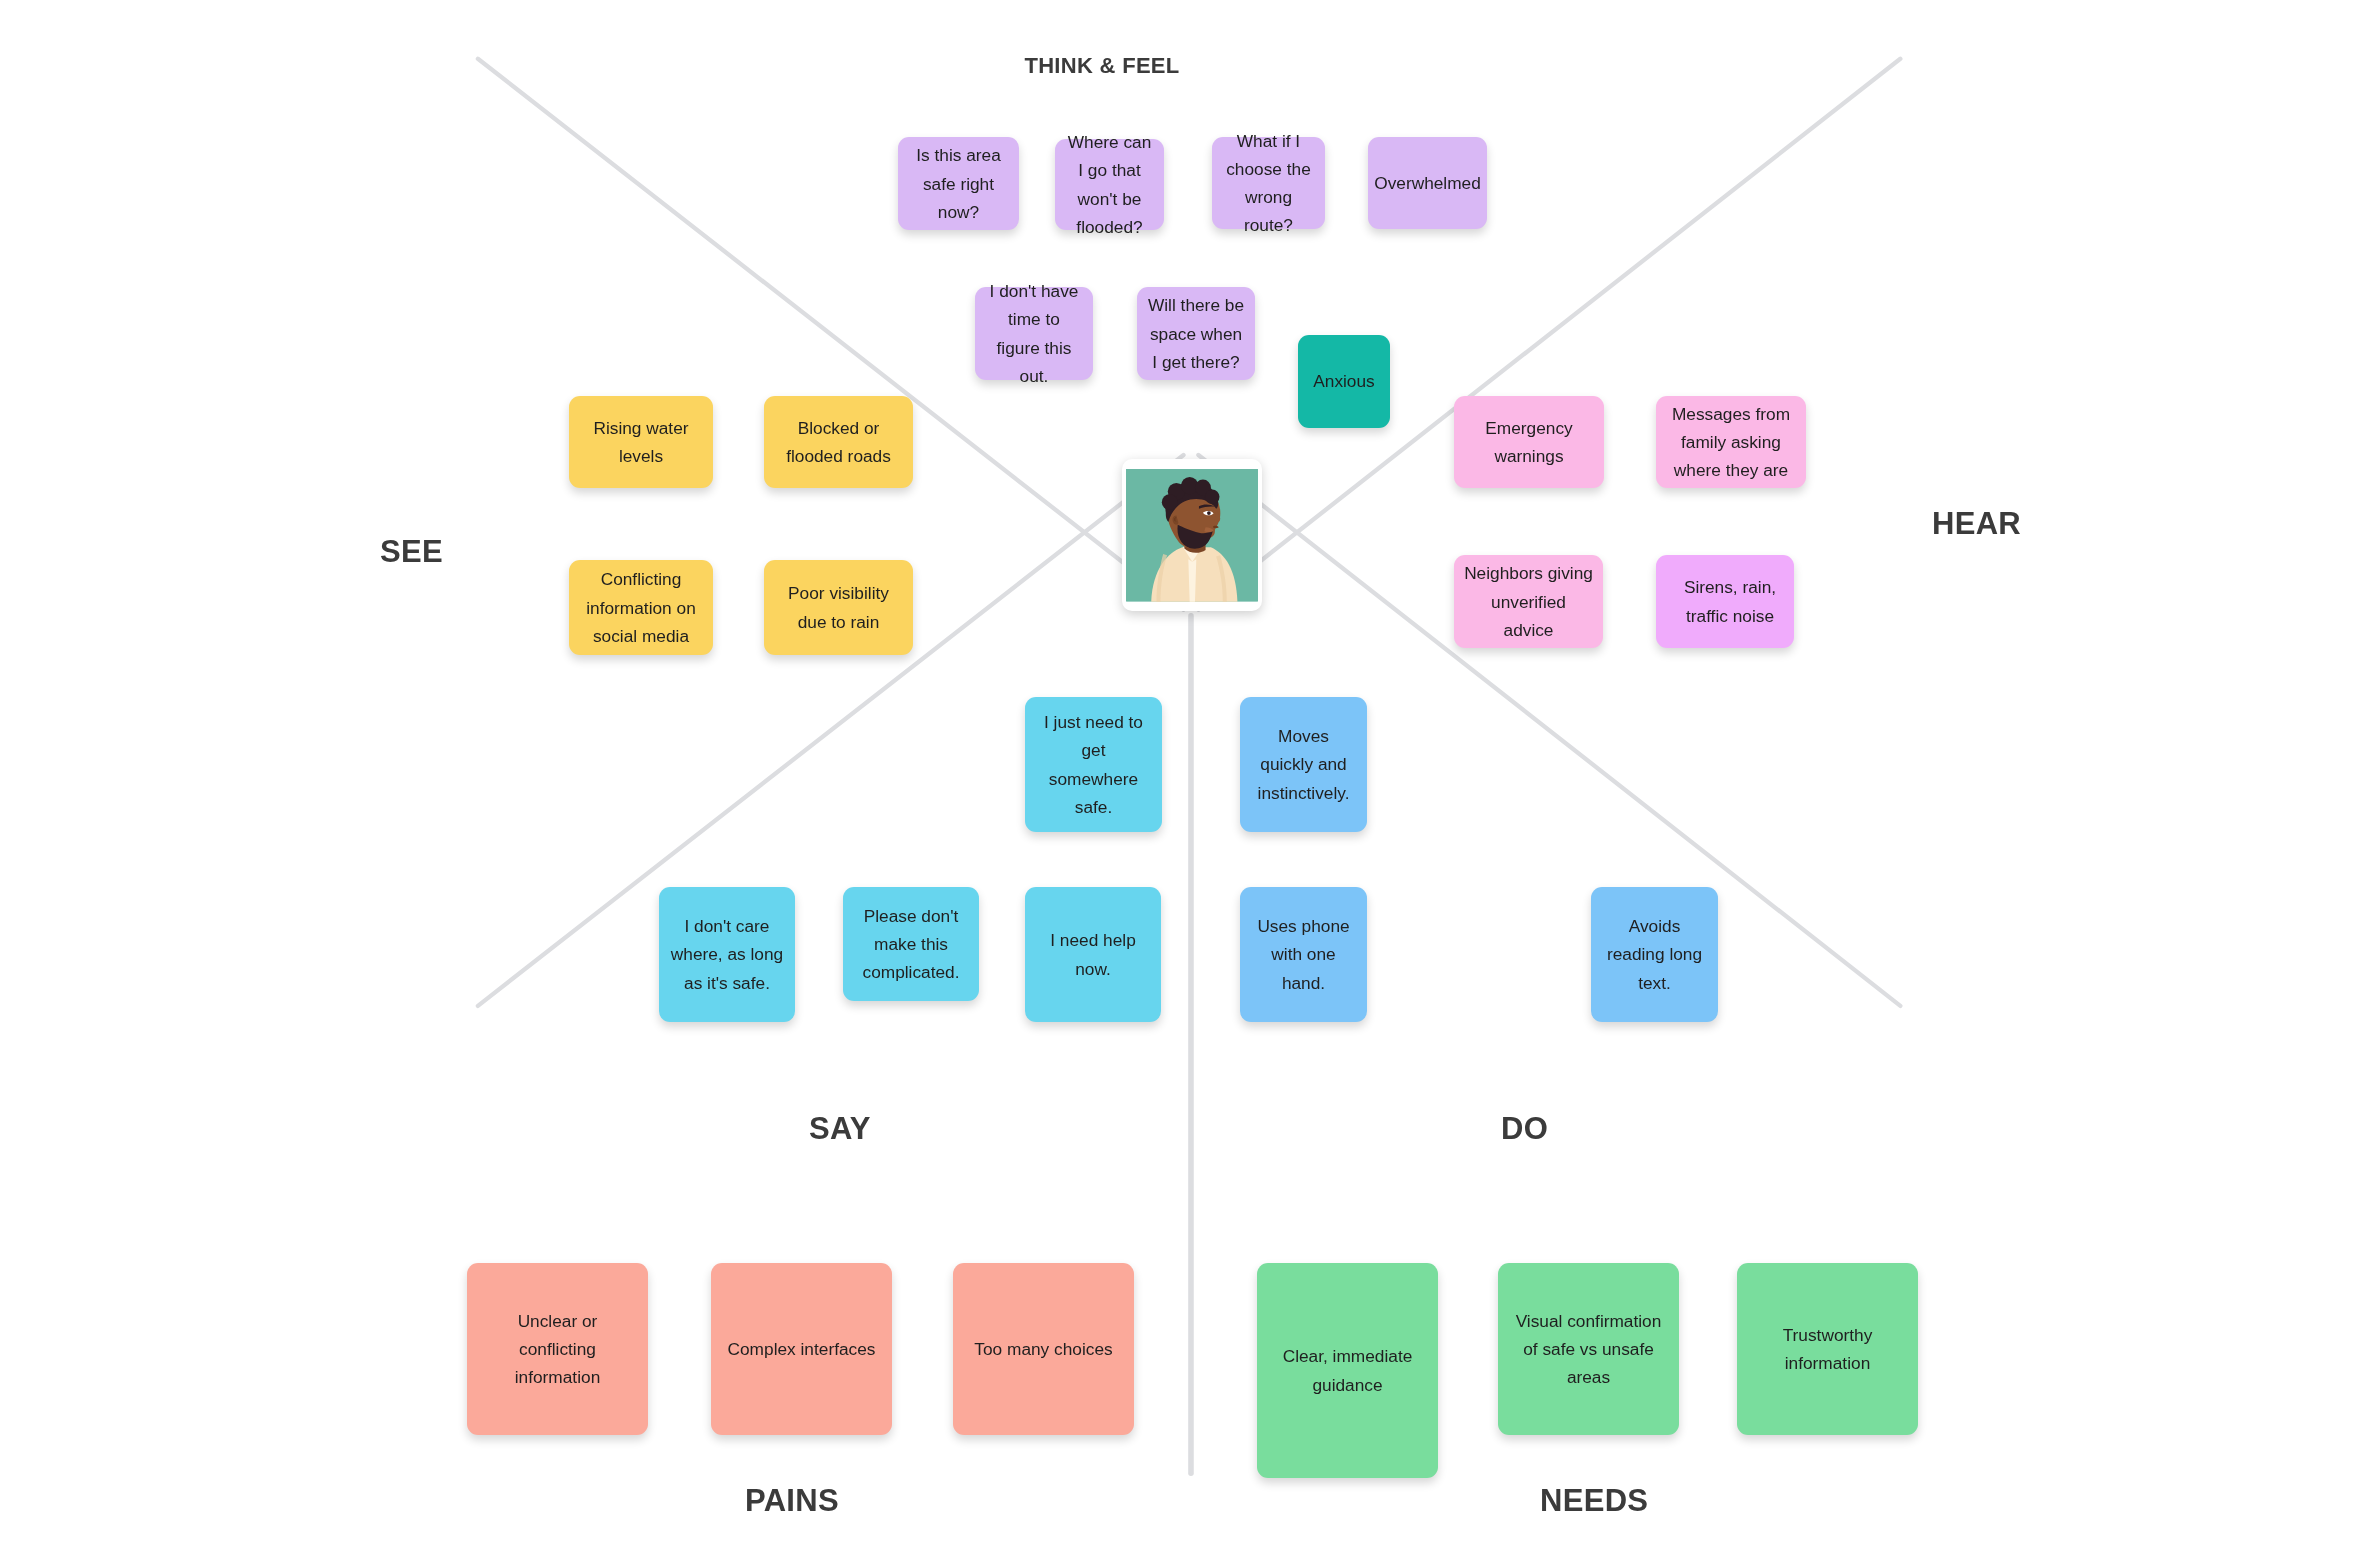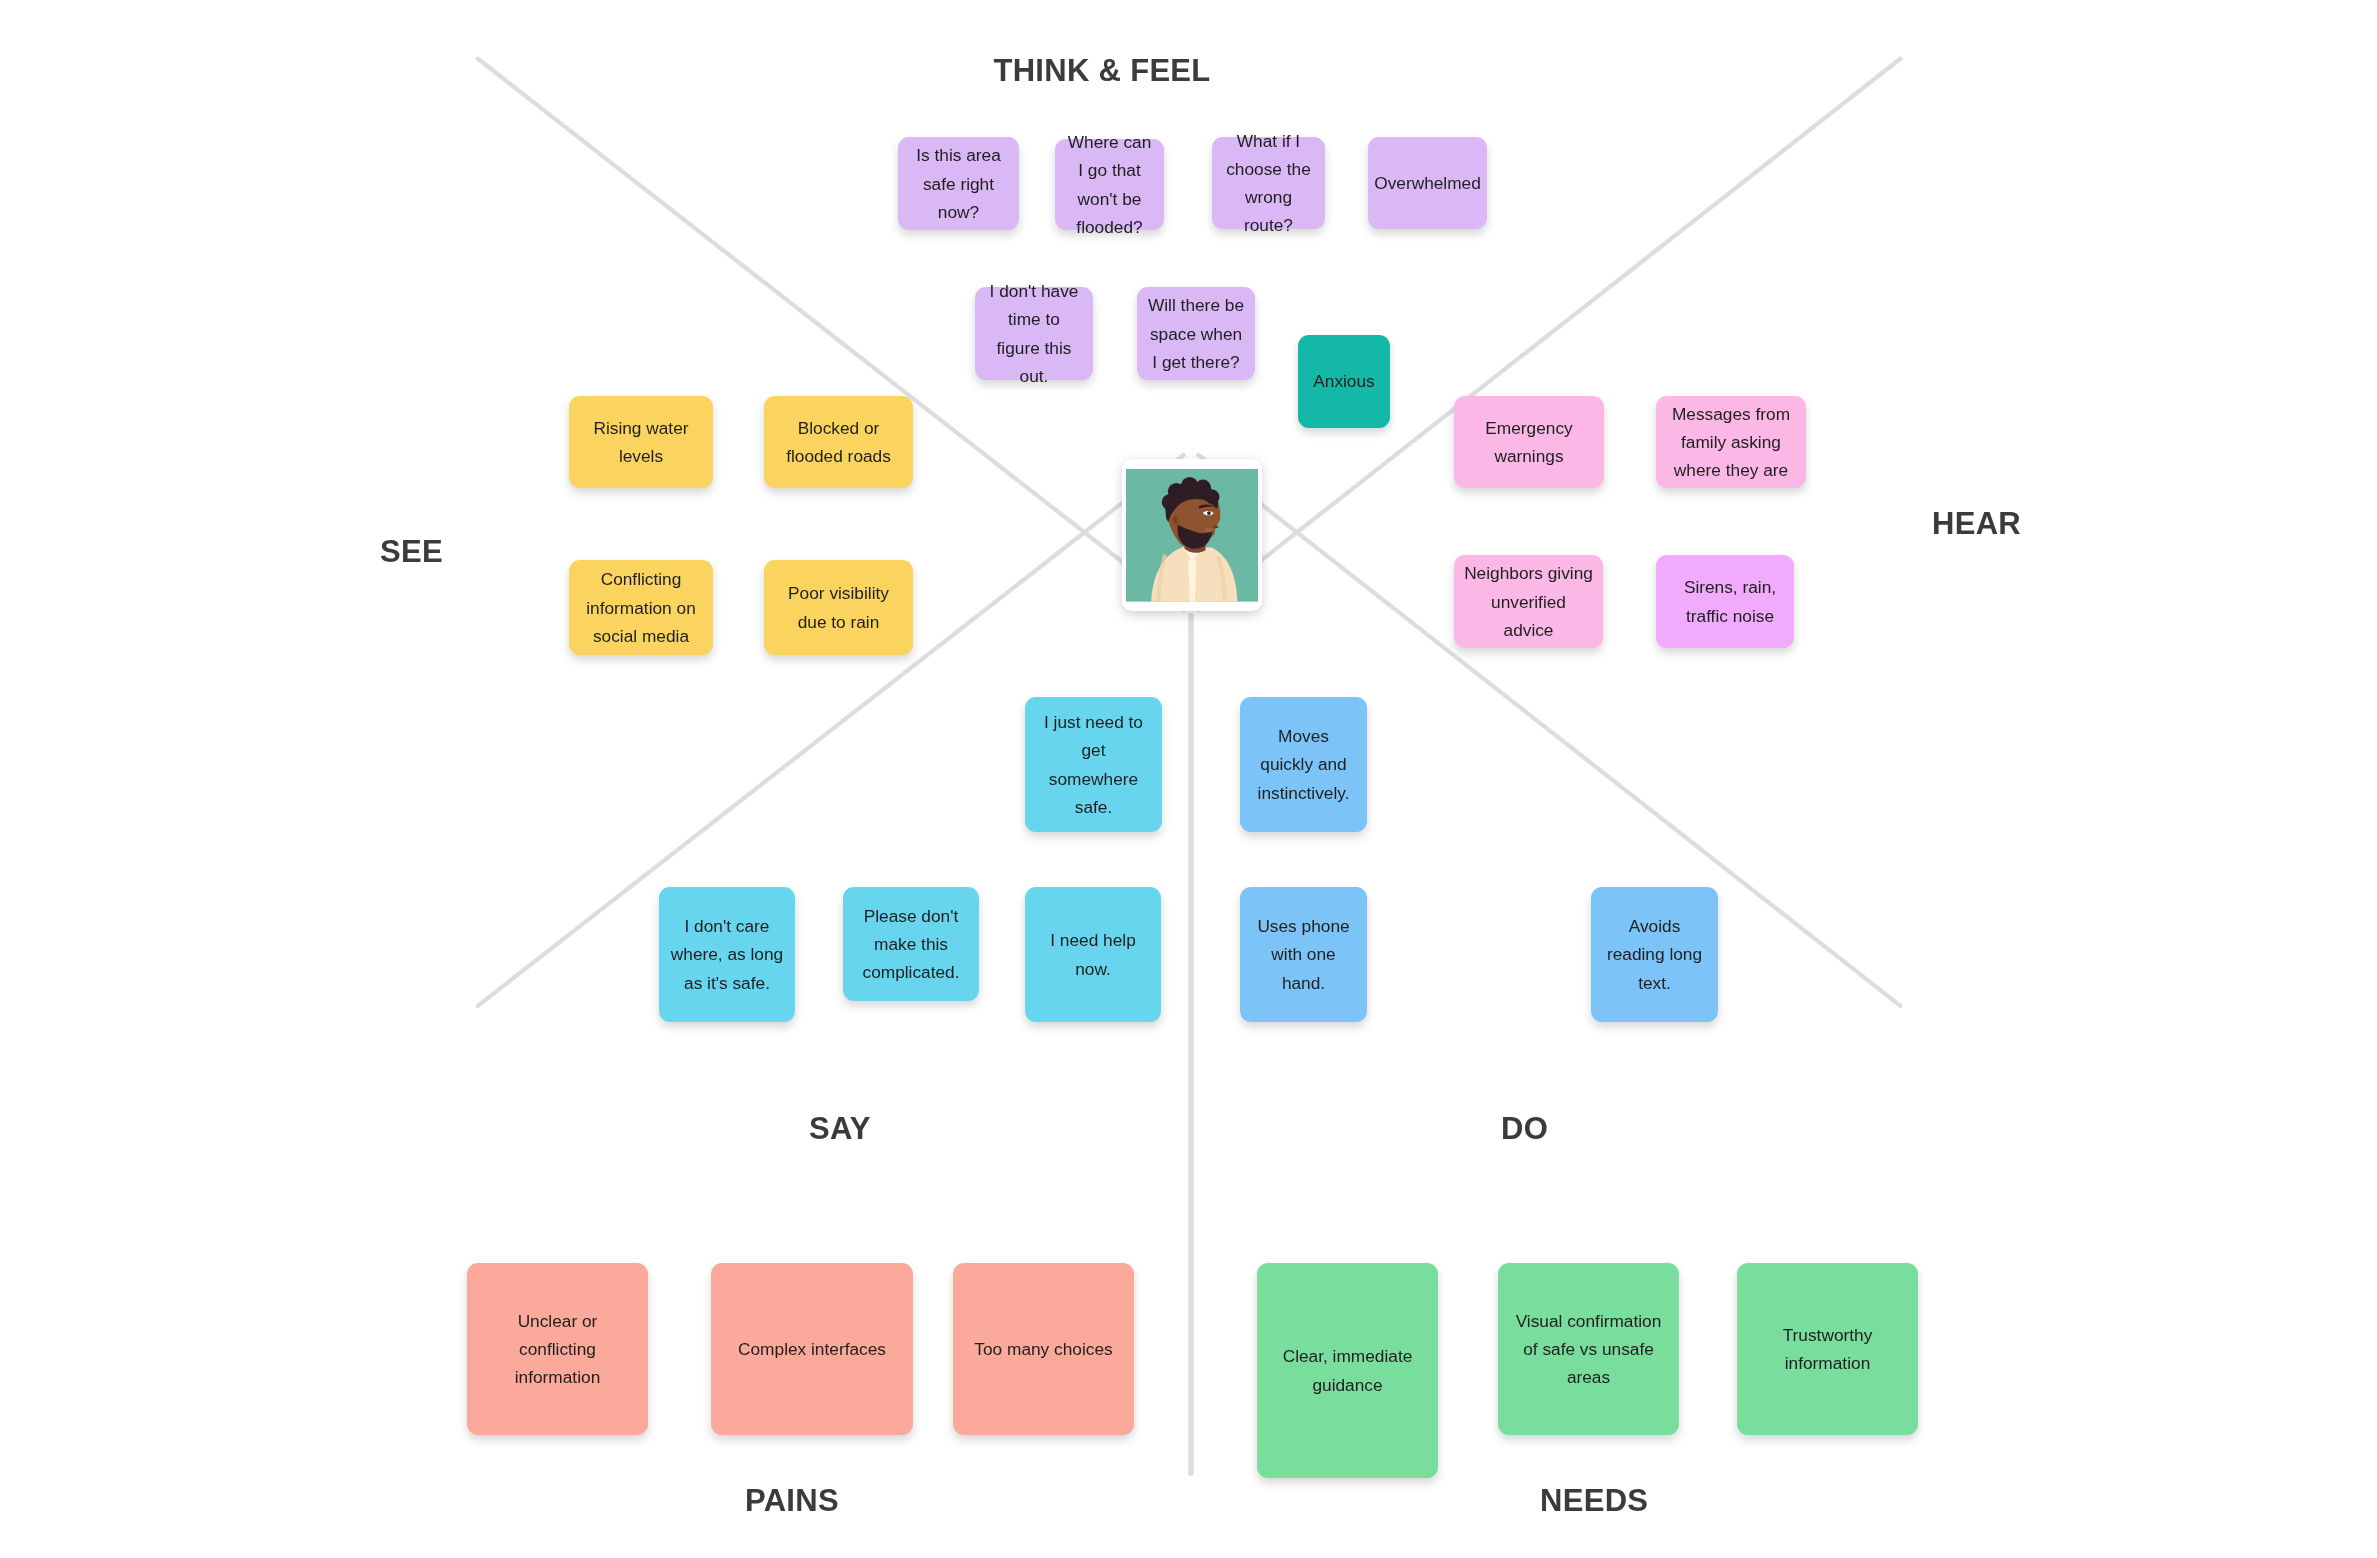--- a/index.html
+++ b/index.html
@@ -29,21 +29,21 @@
   }
 
   
   .quad-label {
     position: absolute;
     color: #3b3b3b;
     font-weight: bold;
     letter-spacing: 0.3px;
     white-space: nowrap;
   }
-  .quad-label.big   { font-size: 31px; }
+  .quad-label.big   { font-size: 22px; }
   .quad-label.side  { font-size: 31px; }
   .quad-label.lower { font-size: 31px; }
 
   
   .note {
     position: absolute;
     box-sizing: border-box;
     border-radius: 11px;
     display: flex;
     align-items: center;
@@ -204,21 +204,21 @@
     </div>
     <div class="note" style="left: 1240px; top: 887px; width: 127px; height: 135px; background: rgb(124, 196, 248);">
       <span>Uses phone with one hand.</span>
     </div>
     <div class="note" style="left: 1591px; top: 887px; width: 127px; height: 135px; background: rgb(124, 196, 248);">
       <span>Avoids reading long text.</span>
     </div>
     <div class="note" style="left: 467px; top: 1263px; width: 181px; height: 172px; background: rgb(251, 169, 154);">
       <span>Unclear or conflicting information</span>
     </div>
-    <div class="note" style="left: 711px; top: 1263px; width: 202px; height: 172px; background: rgb(251, 169, 154);">
+    <div class="note" style="left: 711px; top: 1263px; width: 181px; height: 172px; background: rgb(251, 169, 154);">
       <span>Complex interfaces</span>
     </div>
     <div class="note" style="left: 953px; top: 1263px; width: 181px; height: 172px; background: rgb(251, 169, 154);">
       <span>Too many choices</span>
     </div>
     <div class="note" style="left: 1257px; top: 1263px; width: 181px; height: 215px; background: rgb(121, 221, 157);">
       <span>Clear, immediate guidance</span>
     </div>
     <div class="note" style="left: 1498px; top: 1263px; width: 181px; height: 172px; background: rgb(121, 221, 157);">
       <span>Visual confirmation of safe vs unsafe areas</span>

